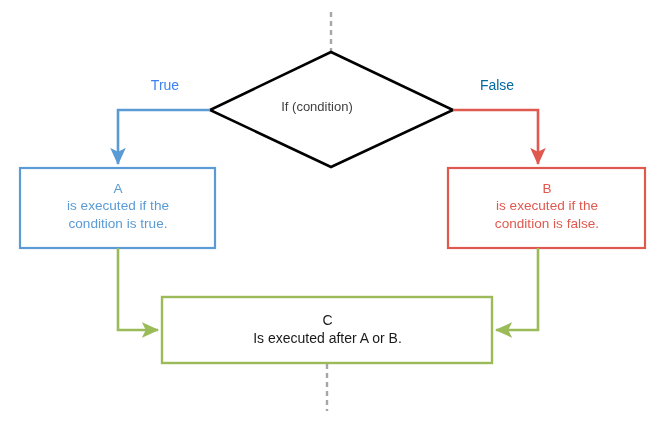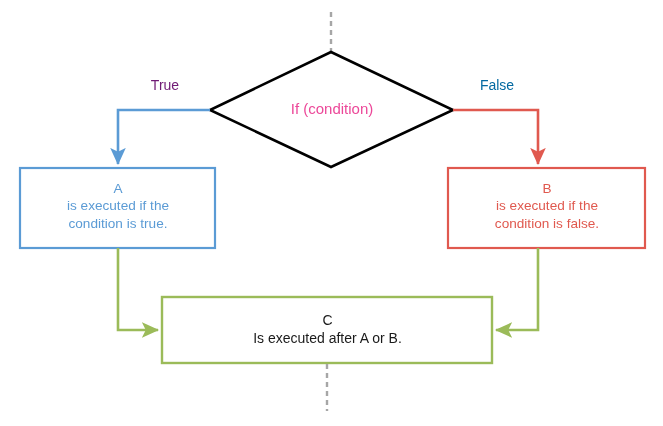--- a/index.html
+++ b/index.html
@@ -31,25 +31,25 @@
     white-space: pre-line;
     pointer-events: none;
   }
   .edge-label {
     position: absolute;
     font-size: 14px;
     text-align: center;
     white-space: nowrap;
   }
   #diamond-text {
-    left: 211px;
+    left: 196px;
     top: 99px;
     width: 242px;
-    font-size: 15px;
-    color: #ec4899;
+    font-size: 13px;
+    color: #404040;
   }
   #box-a-text {
     left: 22px;
     top: 180px;
     width: 192px;
     font-size: 13.6px;
     color: #5b9bd5;
   }
   #box-b-text {
     left: 450px;
@@ -62,21 +62,21 @@
     left: 164px;
     top: 312px;
     width: 327px;
     font-size: 14px;
     color: #1a1a1a;
   }
   #label-true {
     left: 133px;
     top: 77px;
     width: 64px;
-    color: #701a75;
+    color: #3b82f6;
   }
   #label-false {
     left: 464px;
     top: 77px;
     width: 66px;
     color: #0369a1;
   }
 </style>
 </head>
 <body>

